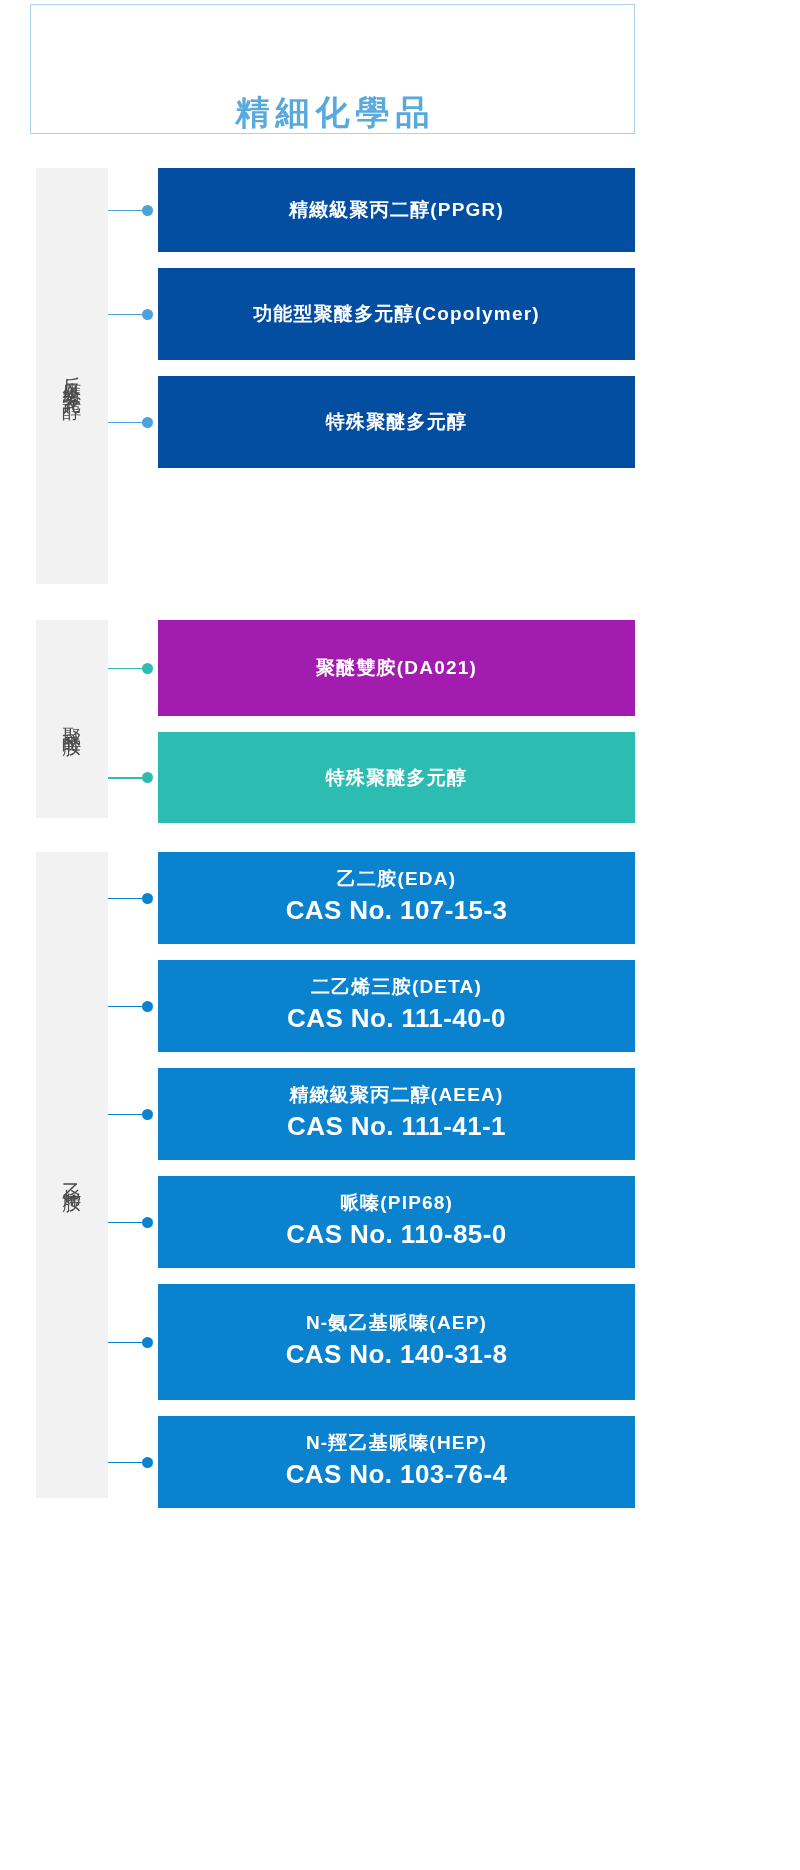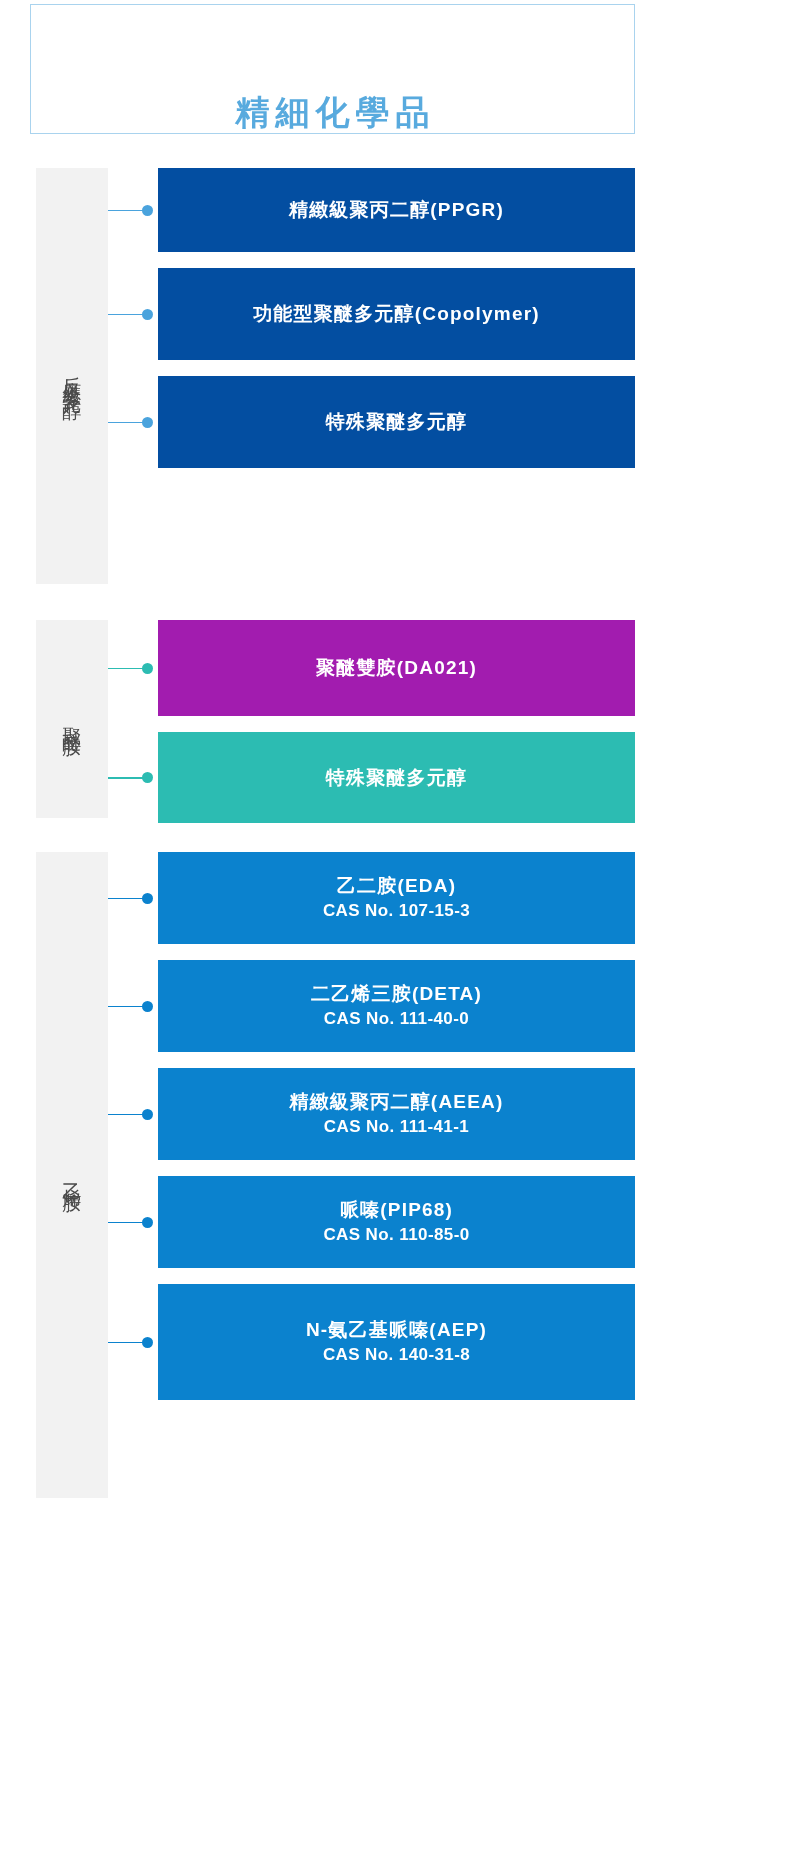--- a/index.html
+++ b/index.html
@@ -80,21 +80,21 @@
     text-align: center;
   }
   .card-title {
     font-size: 19px;
     font-weight: 700;
     letter-spacing: 1.2px;
     line-height: 1.35;
     white-space: nowrap;
   }
   .card-cas {
-    font-size: 17px;
+    font-size: 26px;
     font-weight: 700;
     letter-spacing: 0.4px;
     line-height: 1.45;
     white-space: nowrap;
   }
 
   
   .connector {
     position: absolute;
     left: -50px;
@@ -217,17 +217,25 @@
             <div class="card-cas">CAS No. 110-85-0</div>
           </div>
           <div class="card" style="background: rgb(11, 130, 206); height: 116px; margin-bottom: 16px;">
             <div class="connector">
               <div class="line" style="background: rgb(11, 130, 206);"></div>
               <div class="dot" style="background: rgb(11, 130, 206);"></div>
             </div>
             <div class="card-title">N-氨乙基哌嗪(AEP)</div>
             <div class="card-cas">CAS No. 140-31-8</div>
           </div>
+          <div class="card" style="background: rgb(11, 130, 206); height: 92px; margin-bottom: 16px;">
+            <div class="connector">
+              <div class="line" style="background: rgb(11, 130, 206);"></div>
+              <div class="dot" style="background: rgb(11, 130, 206);"></div>
+            </div>
+            <div class="card-title">N-羥乙基哌嗪(HEP)</div>
+            <div class="card-cas">CAS No. 103-76-4</div>
+          </div>
         </div>
       </div>
     </div>
 
 </div>
 
 </body></html>

